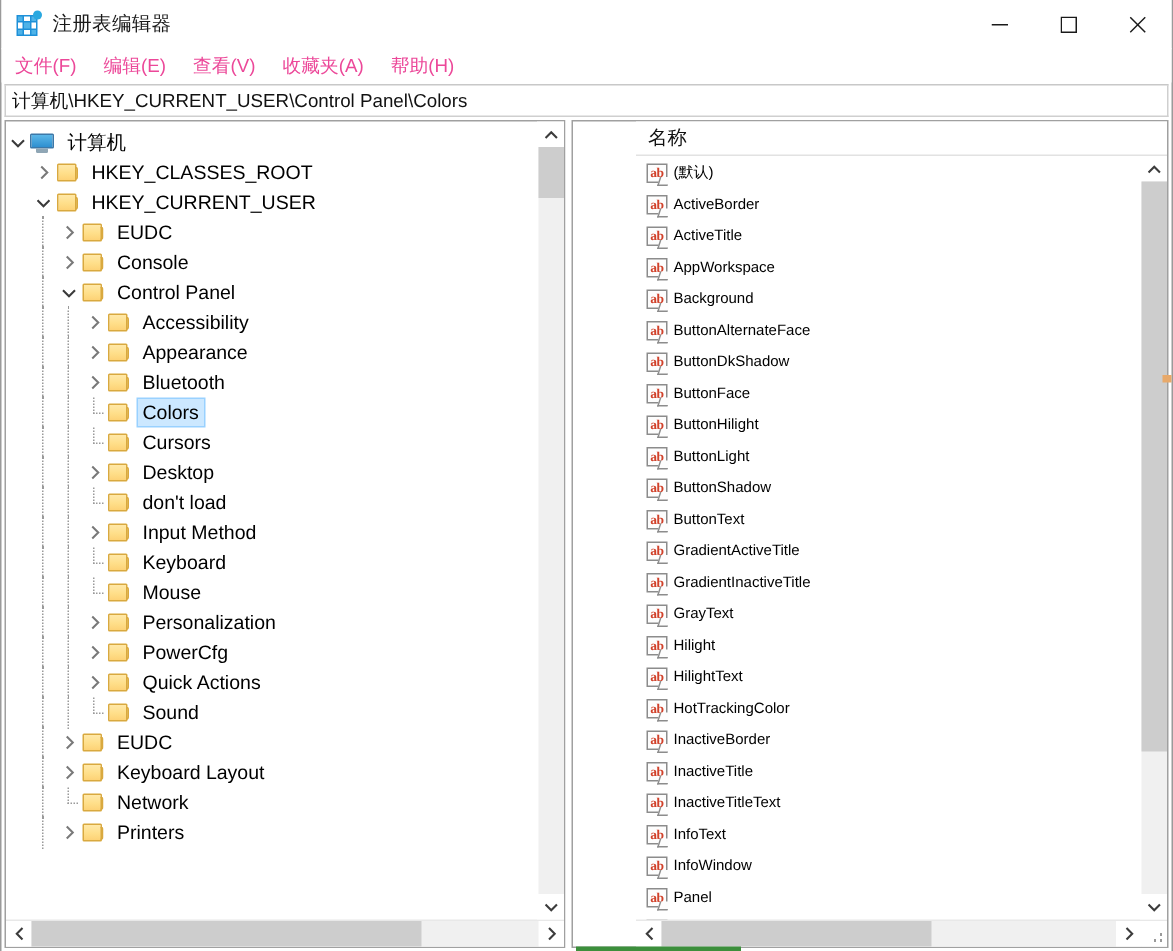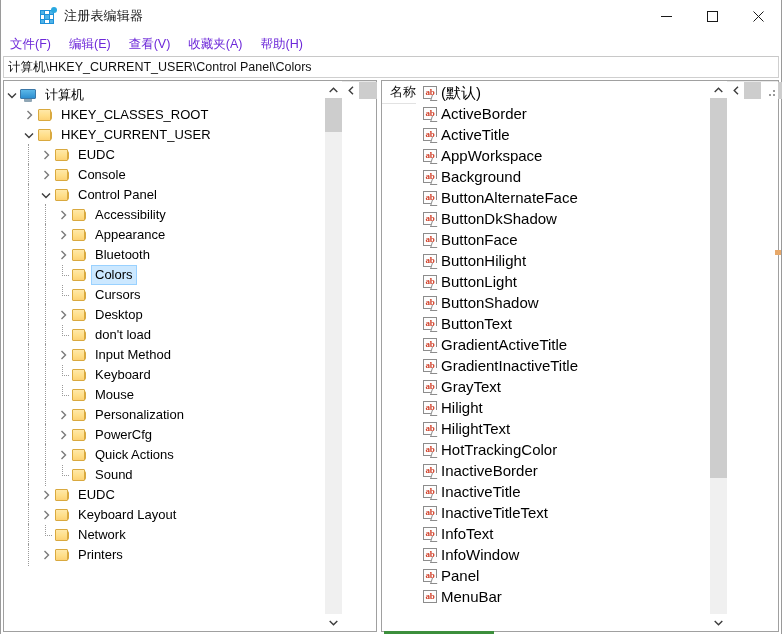--- a/index.html
+++ b/index.html
@@ -32,21 +32,20 @@
 
   
   .titlebar {
     height: 32px;
     min-height: 32px;
     background: #ffffff;
     display: flex;
     align-items: center;
     position: relative;
     border-bottom: 1px solid #ffffff;
-    padding-left: 29px;
   }
   .title-left {
     display: flex;
     align-items: center;
     padding-left: 9px;
     gap: 7px;
   }
   .app-icon {
     width: 18px;
     height: 18px;
@@ -107,21 +106,21 @@
     display: flex;
     align-items: center;
     padding-left: 9px;
     background: #ffffff;
     font-size: 12.5px;
   }
   .menu-item {
     padding: 2px 9px 2px 0px;
     margin-right: 9px;
     white-space: nowrap;
-    color: #6d28d9;
+    color: #ec4899;
     cursor: default;
   }
 
   
   .addressbar {
     height: 20px;
     min-height: 20px;
     margin: 1px 2px 2px 2px;
     border: 1px solid #cfcfcf;
     border-top-color: #c8c8c8;
@@ -141,25 +140,26 @@
     display: flex;
     margin: 0 2px 2px 2px;
     min-height: 0;
   }
   .pane {
     position: relative;
     background: #ffffff;
     border: 1px solid #a0a0a0;
     box-sizing: border-box;
     display: flex;
+    flex-direction: column;
     min-width: 0;
   }
   .pane.left { width: 374px; flex: 0 0 374px; }
   .pane.splitter { width: 4px; flex: 0 0 4px; background: #ffffff; border: none; cursor: col-resize; }
-  .pane.right { flex: 1 1 auto; }
+  .pane.right { flex: 1 1 auto; padding-left: 42px; }
 
   .pane-body {
     flex: 1;
     display: flex;
     min-height: 0;
     overflow: hidden;
   }
   .pane-content {
     flex: 1;
     overflow: hidden;
@@ -329,21 +329,21 @@
   .ab-icon .fold {
     position: absolute;
     left: 9px; bottom: -1px;
     width: 6px; height: 5px;
     background: #fdfdfd;
     border-left: 1px solid #8c8c8c;
     border-bottom: 1px solid #8c8c8c;
     transform: skewX(-18deg);
   }
   .lname {
-    font-size: 15px;
+    font-size: 10px;
     color: #000;
     line-height: 18px;
   }
 
   
   .vsb {
     width: 17px;
     flex: 0 0 17px;
     background: #ffffff;
     border-left: 1px solid #ffffff;

